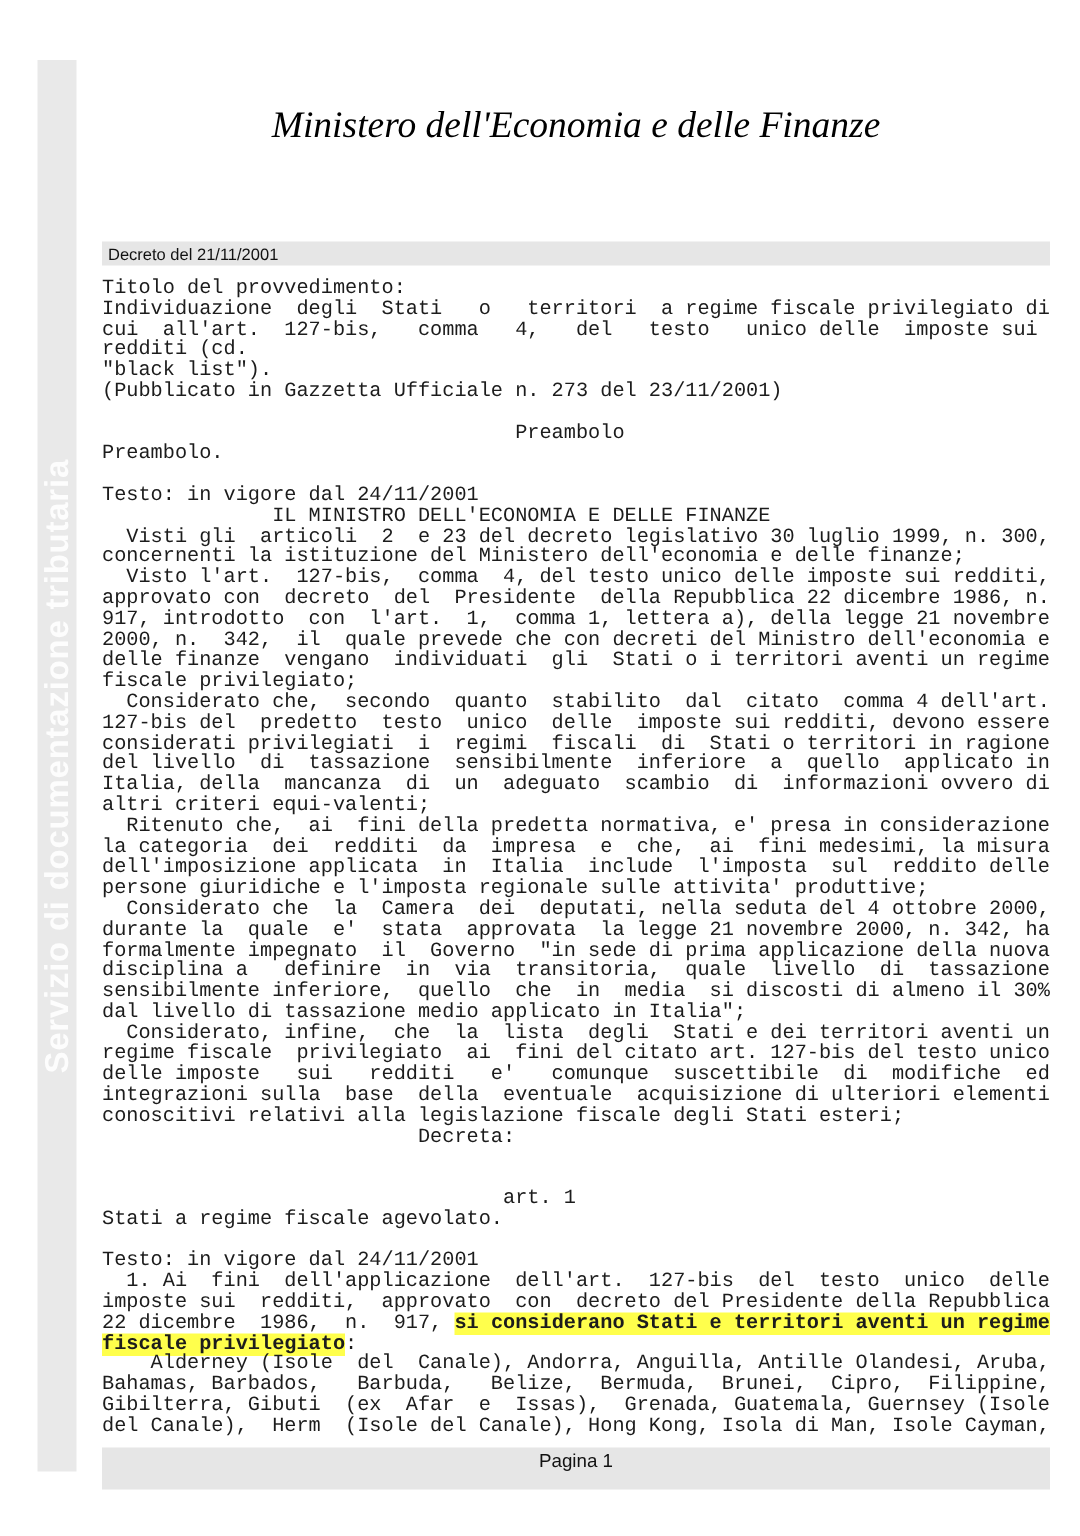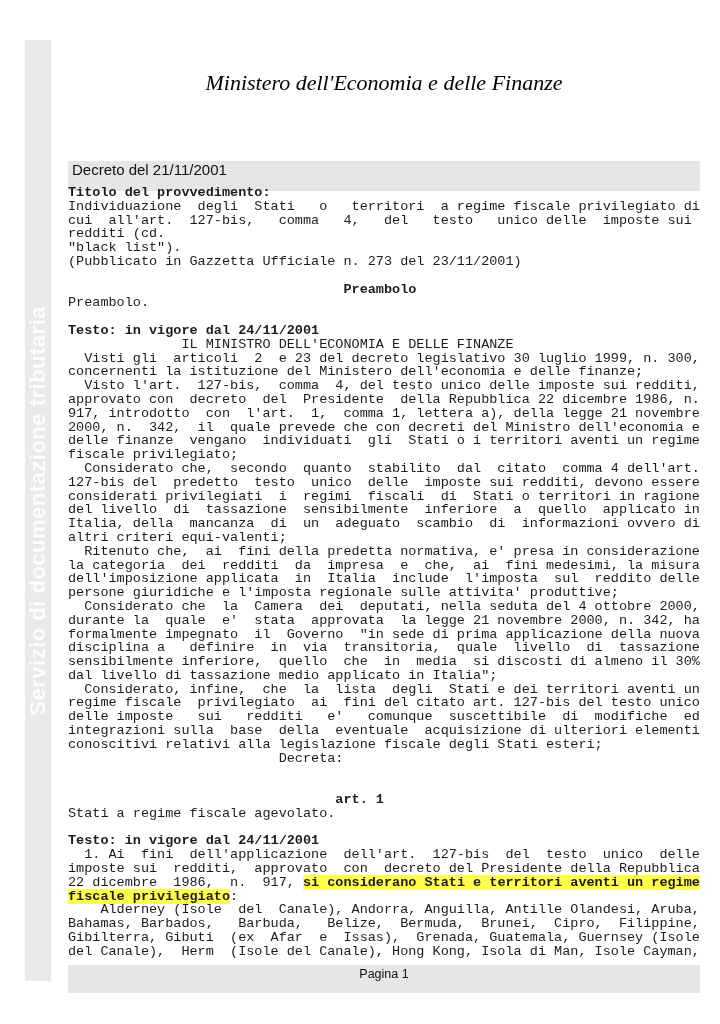--- a/index.html
+++ b/index.html
@@ -30,38 +30,38 @@
     font-size:22px;
     color:var(--sidebar-fg);
     white-space:nowrap;
     letter-spacing:0.5px;
   }
   .doc-title{
     position:absolute;top:70px;left:68px;width:632px;
     text-align:center;
     font-family:"Liberation Serif",serif;
     font-style:italic;
-    font-size:22px;
+    font-size:25px;
     color:#000000;
   }
   .header-bar{
-    position:absolute;top:161px;left:68px;width:632px;height:30px;
+    position:absolute;top:161px;left:68px;width:632px;height:16px;
     background:var(--bar-bg);
-    font-size:15px;line-height:18px;color:#111111;
+    font-size:11px;line-height:18px;color:#111111;
     padding-left:4px;
   }
   .doc-body{
     position:absolute;top:186px;left:68px;width:640px;
     font-family:"Liberation Mono","DejaVu Sans Mono",monospace;
     font-size:13.5px;line-height:13.8px;
     color:var(--ink);
     white-space:pre;
   }
   .line{height:13.8px;}
-  .b{font-weight:bold;margin-top:12px;}
+  .b{font-weight:normal;margin-top:12px;}
   .hl{background:var(--hl);font-weight:bold;}
   .footer-bar{
     position:absolute;top:965px;left:68px;width:632px;height:28px;
     background:var(--bar-bg);
     font-size:12.5px;line-height:18px;color:#111111;
     text-align:center;
   }
 </style>
 </head>
 <body>

